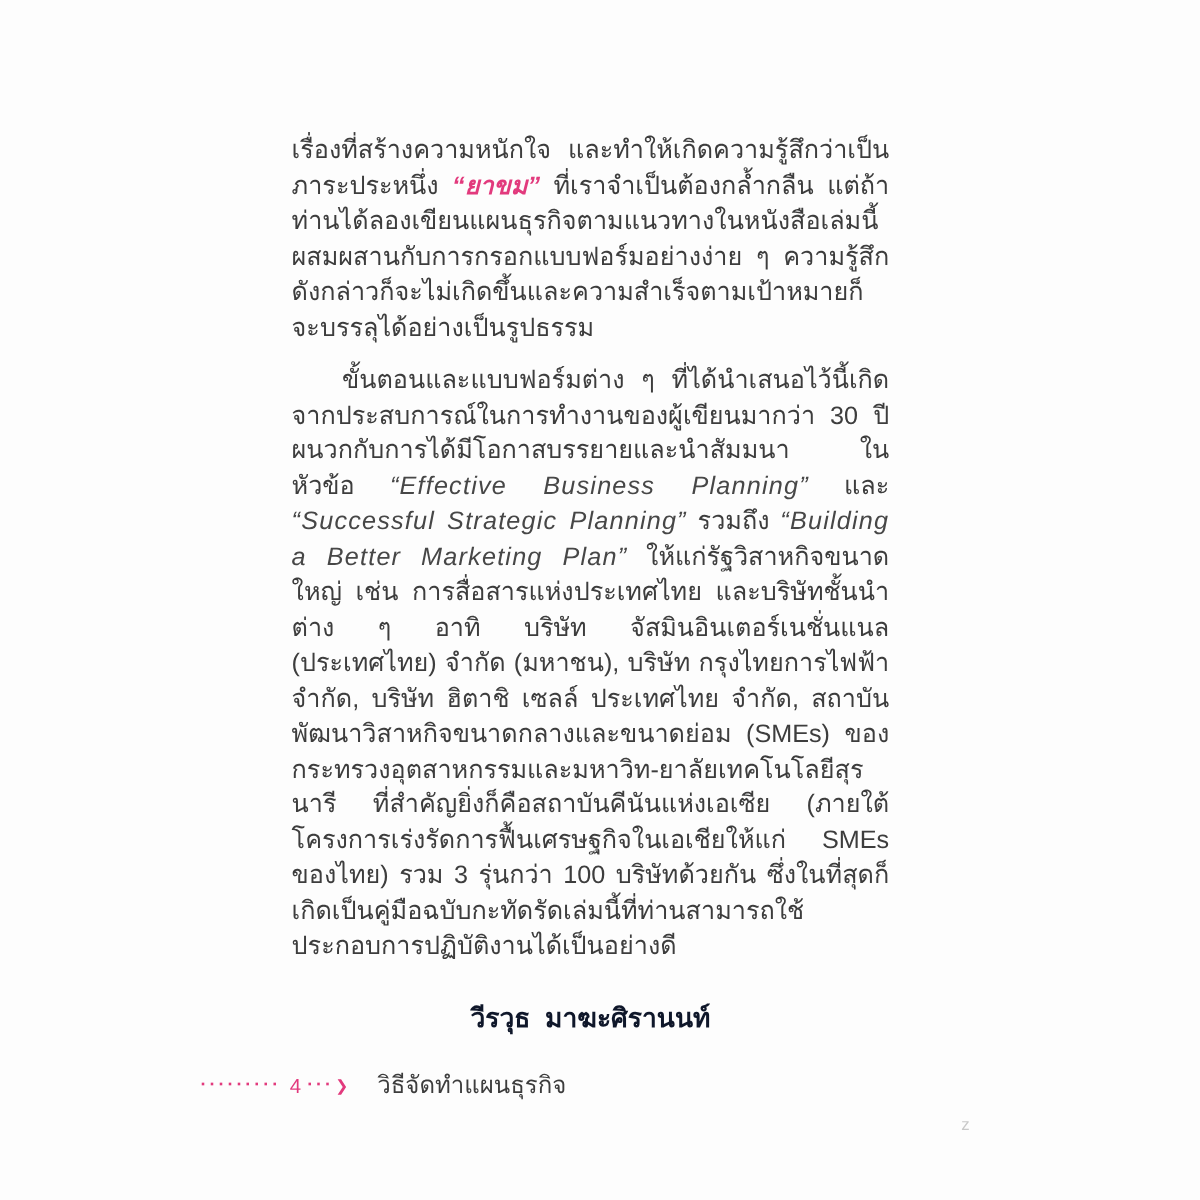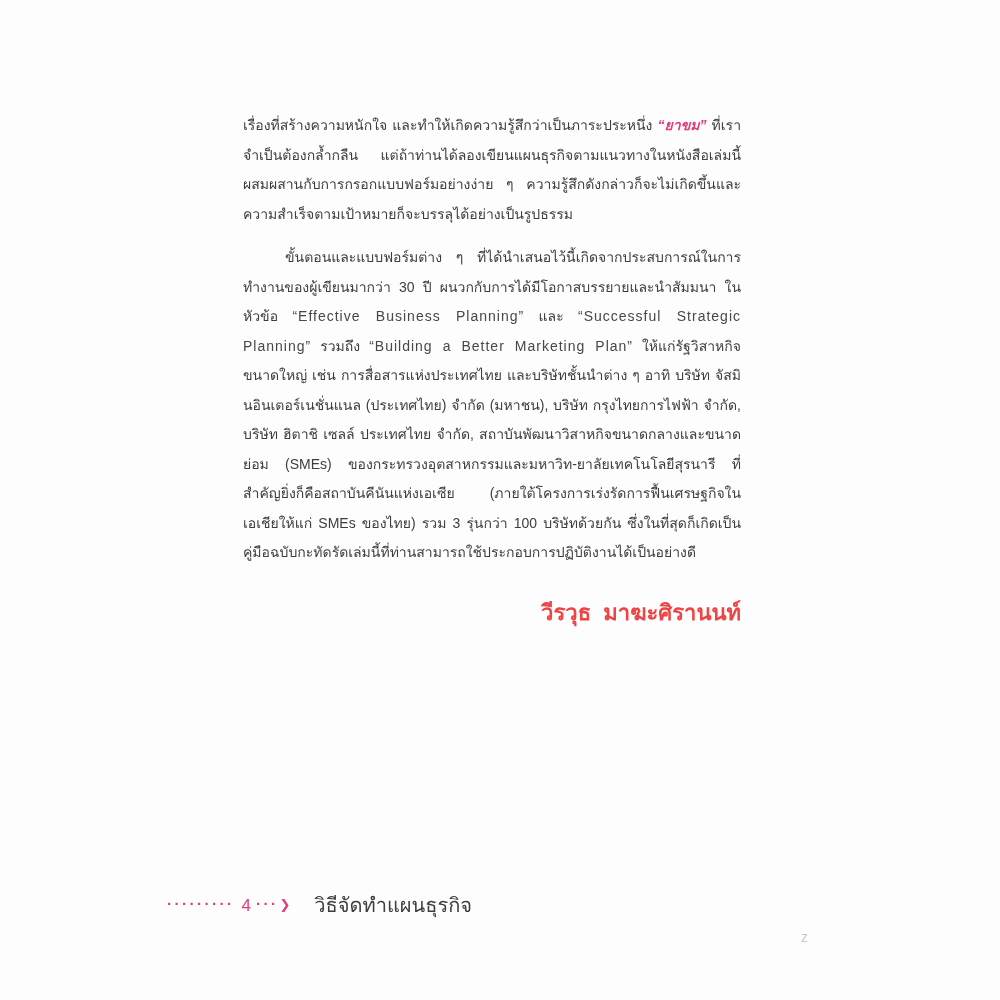--- a/index.html
+++ b/index.html
@@ -26,43 +26,44 @@
     inset: 0;
   }
   .content {
     position: absolute;
     left: 243px;
     top: 111px;
     width: 498px;
   }
   .para {
     margin: 0 0 14px 0;
-    font-size: 14px;
+    font-size: 21px;
     line-height: 29.5px;
     text-align: justify;
     color: var(--ink);
     word-break: normal;
   }
   .para.indent { text-indent: 42px; }
   .seg-plain { }
   .seg-accent {
     color: var(--accent);
     font-weight: 700;
     font-style: italic;
   }
   .seg-latin {
+    font-style: italic;
     letter-spacing: 1px;
     color: #474747;
   }
   .signature {
     margin-top: 27px;
-    text-align: right;
+    text-align: center;
     font-size: 22px;
     font-weight: 700;
-    color: #ef4444;
+    color: #0f172a;
     white-space: pre;
   }
   .footer {
     position: absolute;
     left: 167px;
     top: 894px;
     display: flex;
     align-items: center;
     height: 22px;
   }

